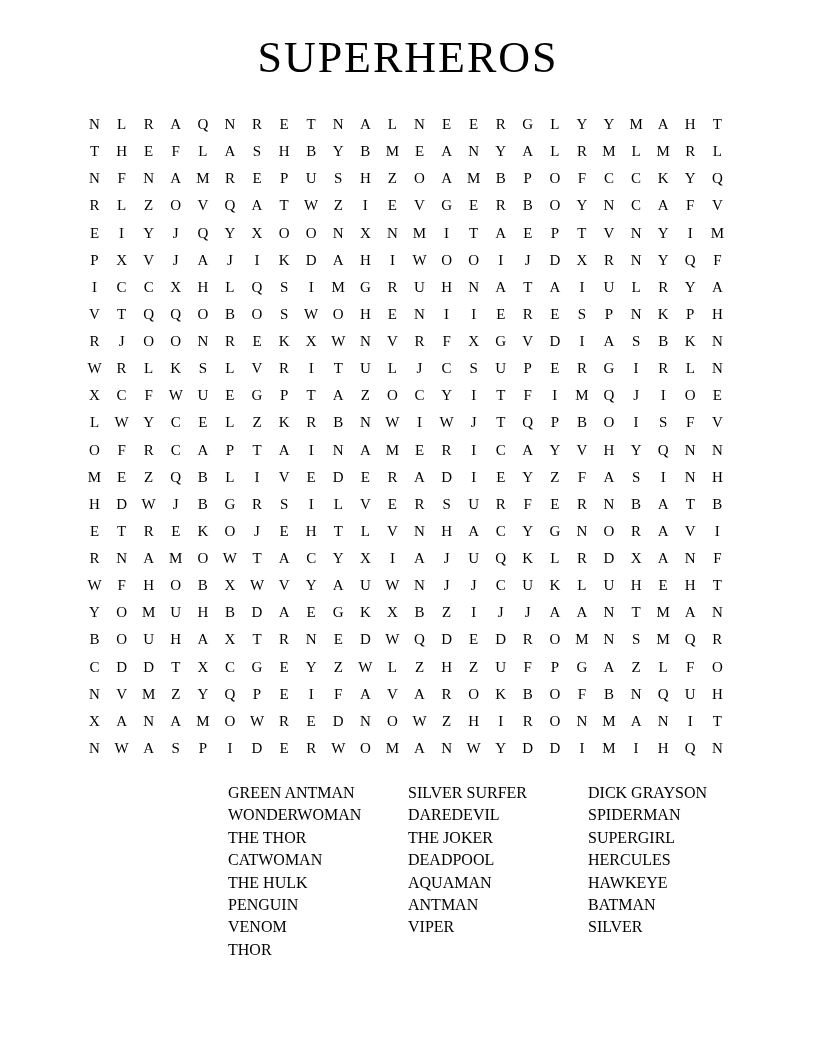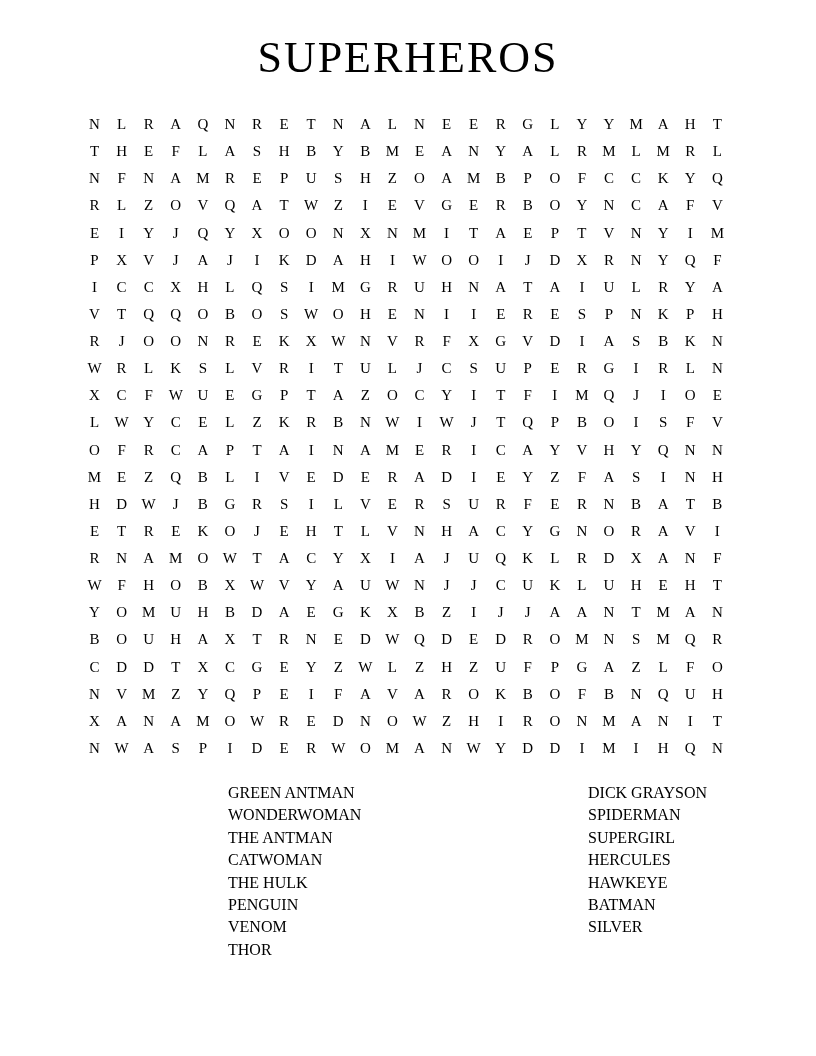--- a/index.html
+++ b/index.html
@@ -643,26 +643,35 @@
       <span class="cell">I</span>
       <span class="cell">H</span>
       <span class="cell">Q</span>
       <span class="cell">N</span>
     </div>
 
   <div class="word-list">
     <div class="word-col c2">
         <div>GREEN ANTMAN</div>
         <div>WONDERWOMAN</div>
-        <div>THE ANTMAN</div>
+        <div>THE THOR</div>
         <div>CATWOMAN</div>
         <div>THE HULK</div>
         <div>PENGUIN</div>
         <div>VENOM</div>
         <div>THOR</div>
+      </div>
+    <div class="word-col c3">
+        <div>SILVER SURFER</div>
+        <div>DAREDEVIL</div>
+        <div>THE JOKER</div>
+        <div>DEADPOOL</div>
+        <div>AQUAMAN</div>
+        <div>ANTMAN</div>
+        <div>VIPER</div>
       </div>
     <div class="word-col c4">
         <div>DICK GRAYSON</div>
         <div>SPIDERMAN</div>
         <div>SUPERGIRL</div>
         <div>HERCULES</div>
         <div>HAWKEYE</div>
         <div>BATMAN</div>
         <div>SILVER</div>
       </div>

